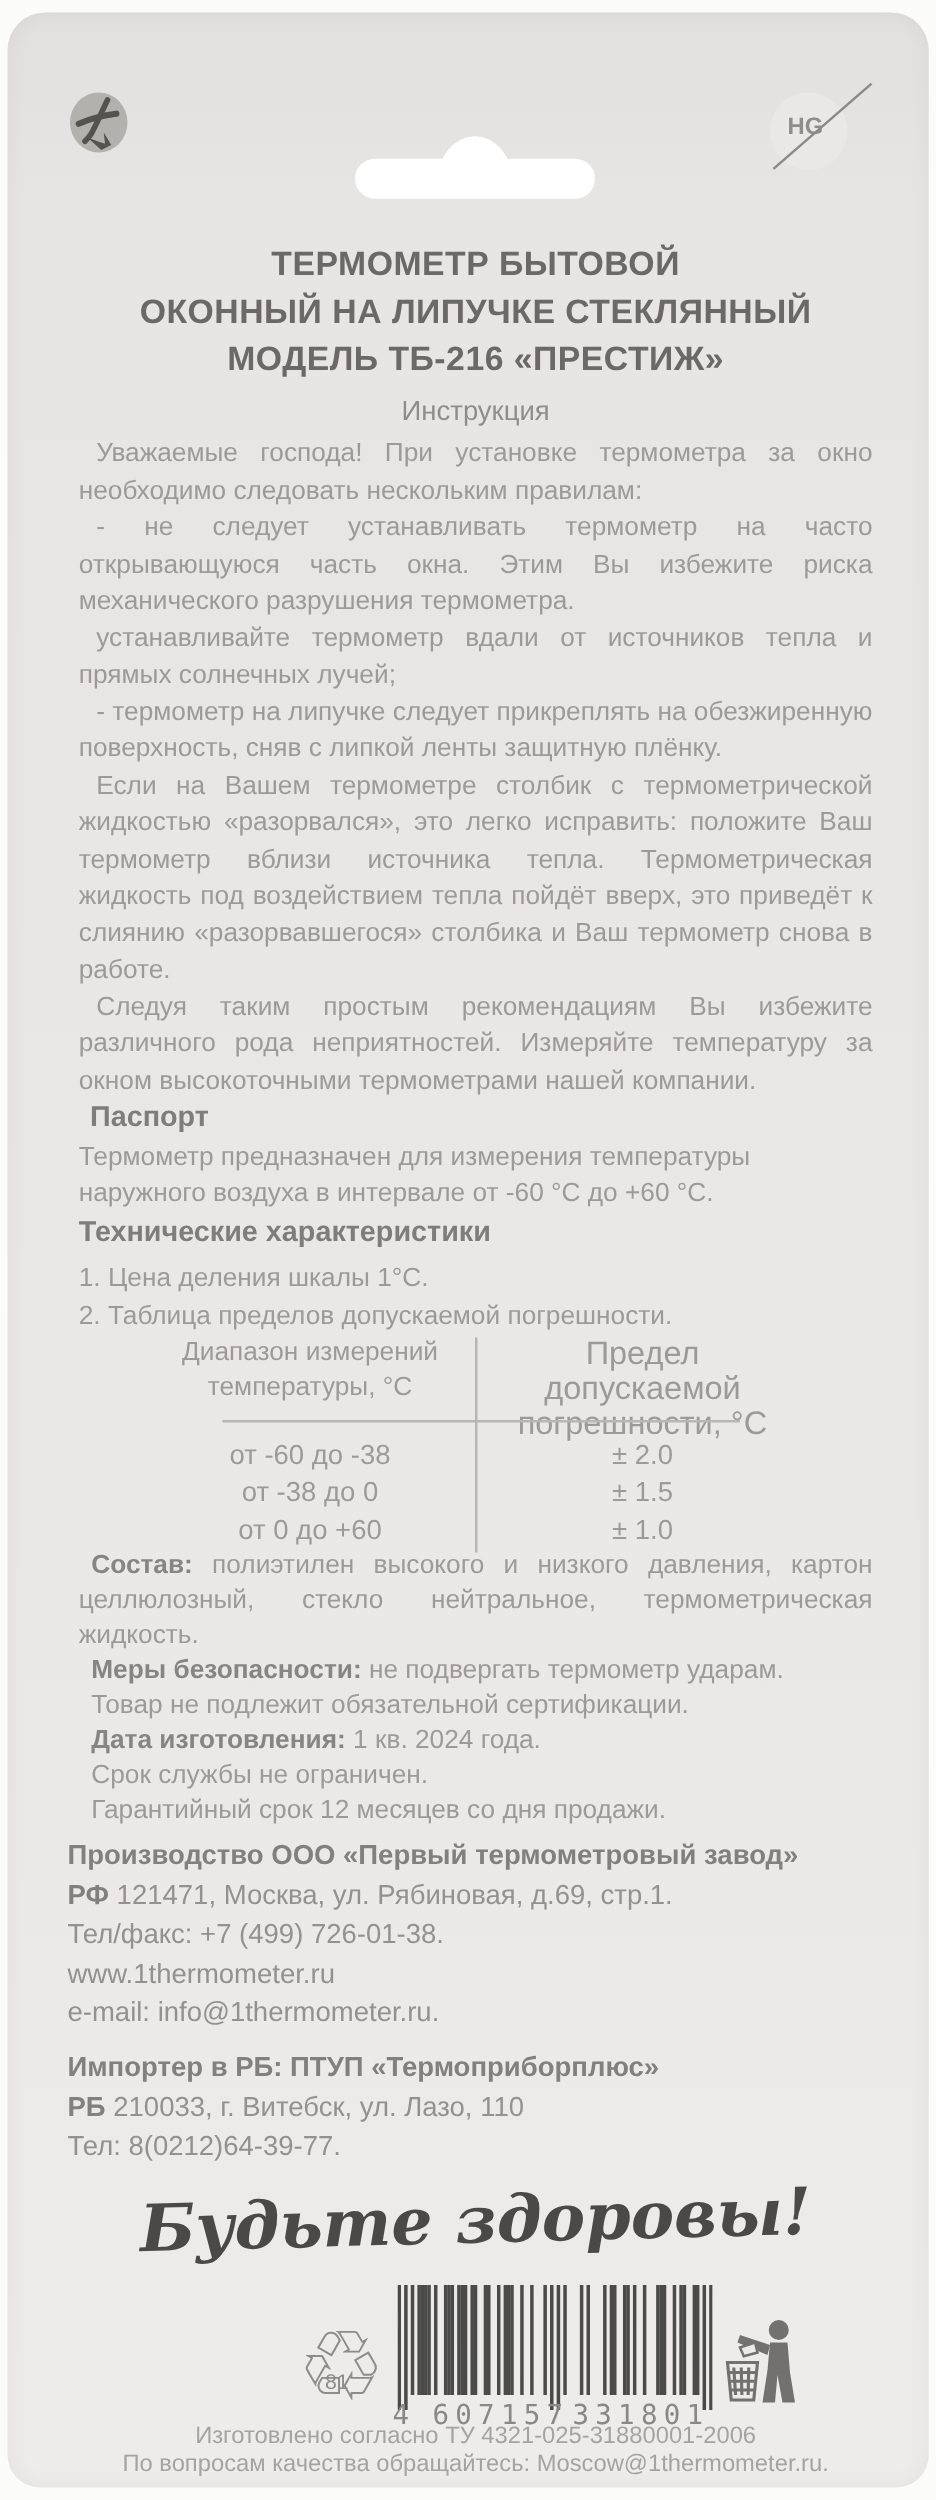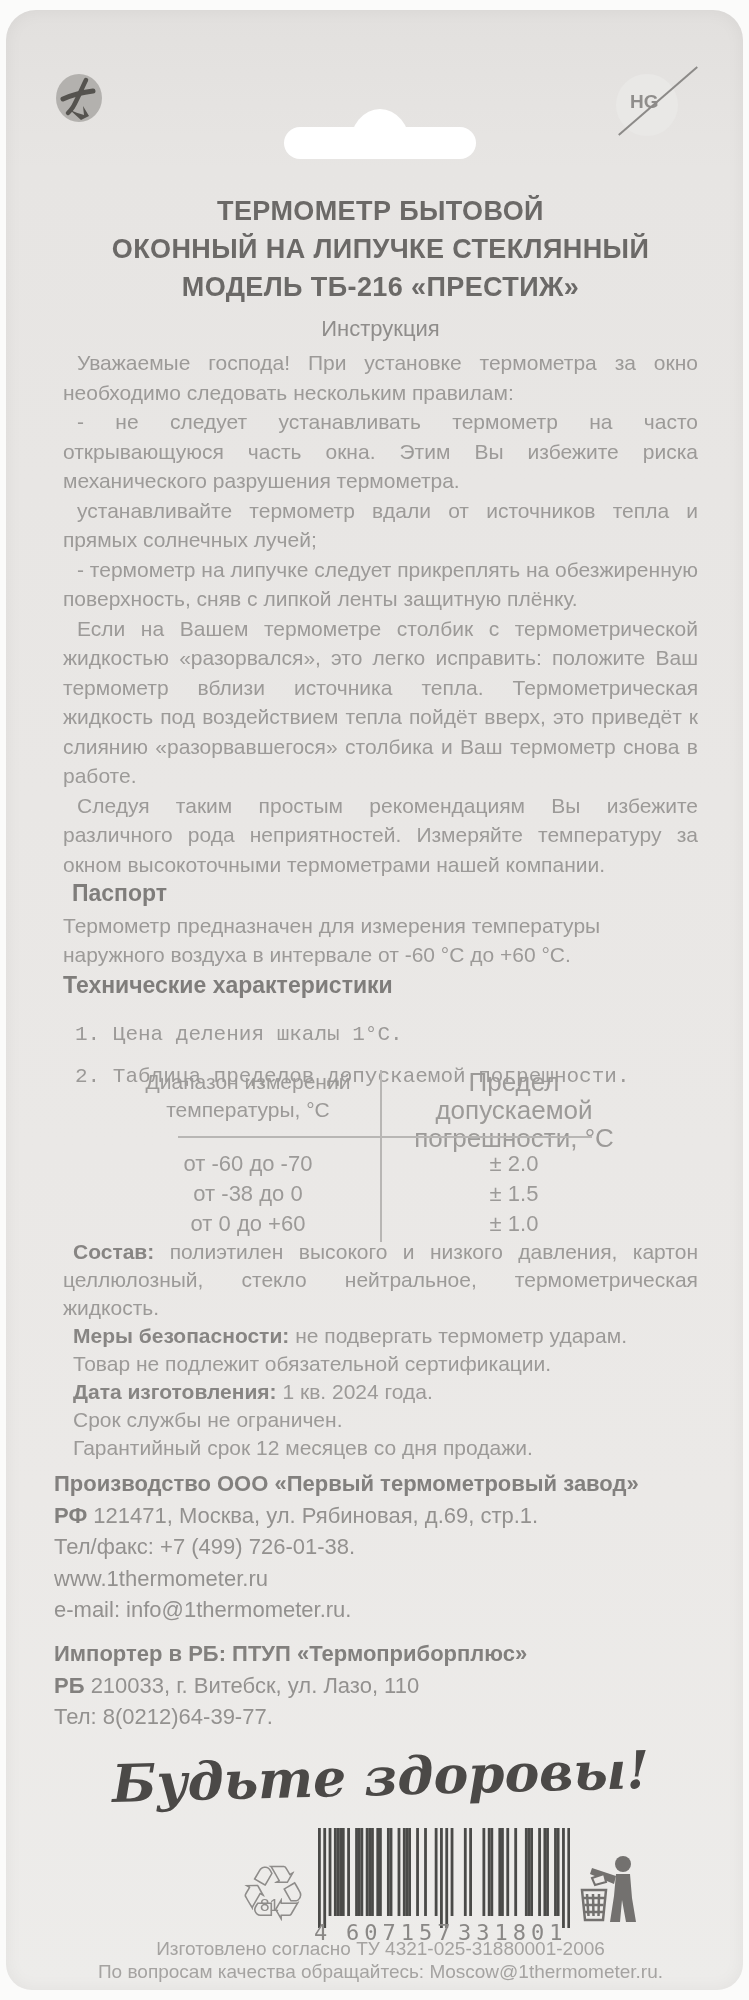--- a/index.html
+++ b/index.html
@@ -30,21 +30,21 @@
   .title{left:0;top:182px;width:749px;text-align:center;color:#6b6967;
     font-size:27px;font-weight:bold;line-height:38px;letter-spacing:0.4px;}
   .subtitle{left:0;top:306px;width:749px;text-align:center;color:#8f8d8b;font-size:22px;}
   
   .bodytext{left:57px;top:338px;width:635px;color:#9c9a98;font-size:21px;line-height:29.5px;text-align:justify;}
   .bodytext p{margin:0;text-indent:14px;}
   .h-pass{left:66px;top:870px;width:400px;font-size:23px;font-weight:600;color:#7f7d7b;}
   .pass-text{left:57px;top:901px;width:635px;color:#9c9a98;font-size:21px;line-height:29px;}
   .h-spec{left:57px;top:962px;width:500px;font-size:23px;font-weight:600;color:#7f7d7b;}
   .spec-list{left:57px;top:998px;width:635px;color:#9c9a98;font-size:21px;line-height:30px;}
-  .spec-list div{margin:12px;font-family:Liberation Mono, monospace;}
+  .spec-list div{margin:0;}
   
   .tbl-h1{left:122px;top:1058px;width:240px;text-align:center;color:#9c9a98;font-size:21px;line-height:28px;}
   .tbl-h2{left:388px;top:1058px;width:240px;text-align:center;color:#9c9a98;font-size:26px;line-height:28px;}
   .tbl-vline{left:374px;top:1060px;width:2px;height:172px;background:#b8b6b4;}
   .tbl-hline{left:172px;top:1126px;width:414px;height:2px;background:#b8b6b4;}
   .tbl-col-l{left:122px;top:1139px;width:240px;text-align:center;color:#9c9a98;font-size:22px;line-height:30px;}
   .tbl-col-r{left:388px;top:1139px;width:240px;text-align:center;color:#9c9a98;font-size:22px;line-height:30px;}
   
   .comp{left:57px;top:1228px;width:635px;color:#9c9a98;font-size:21px;line-height:28px;text-align:justify;}
   .comp p{margin:0;text-indent:10px;}
@@ -122,21 +122,21 @@
     <div>Диапазон измерений</div>
     <div>температуры, °С</div>
   </div>
   <div class="abs tbl-h2">
     <div>Предел допускаемой</div>
     <div>погрешности, °С</div>
   </div>
   <div class="abs tbl-vline"></div>
   <div class="abs tbl-hline"></div>
   <div class="abs tbl-col-l">
-    <div>от -60 до -70</div>
+    <div>от -60 до -38</div>
     <div>от -38 до 0</div>
     <div>от 0 до +60</div>
   </div>
   <div class="abs tbl-col-r">
     <div>± 2.0</div>
     <div>± 1.5</div>
     <div>± 1.0</div>
   </div>
 
   <div class="abs comp">

